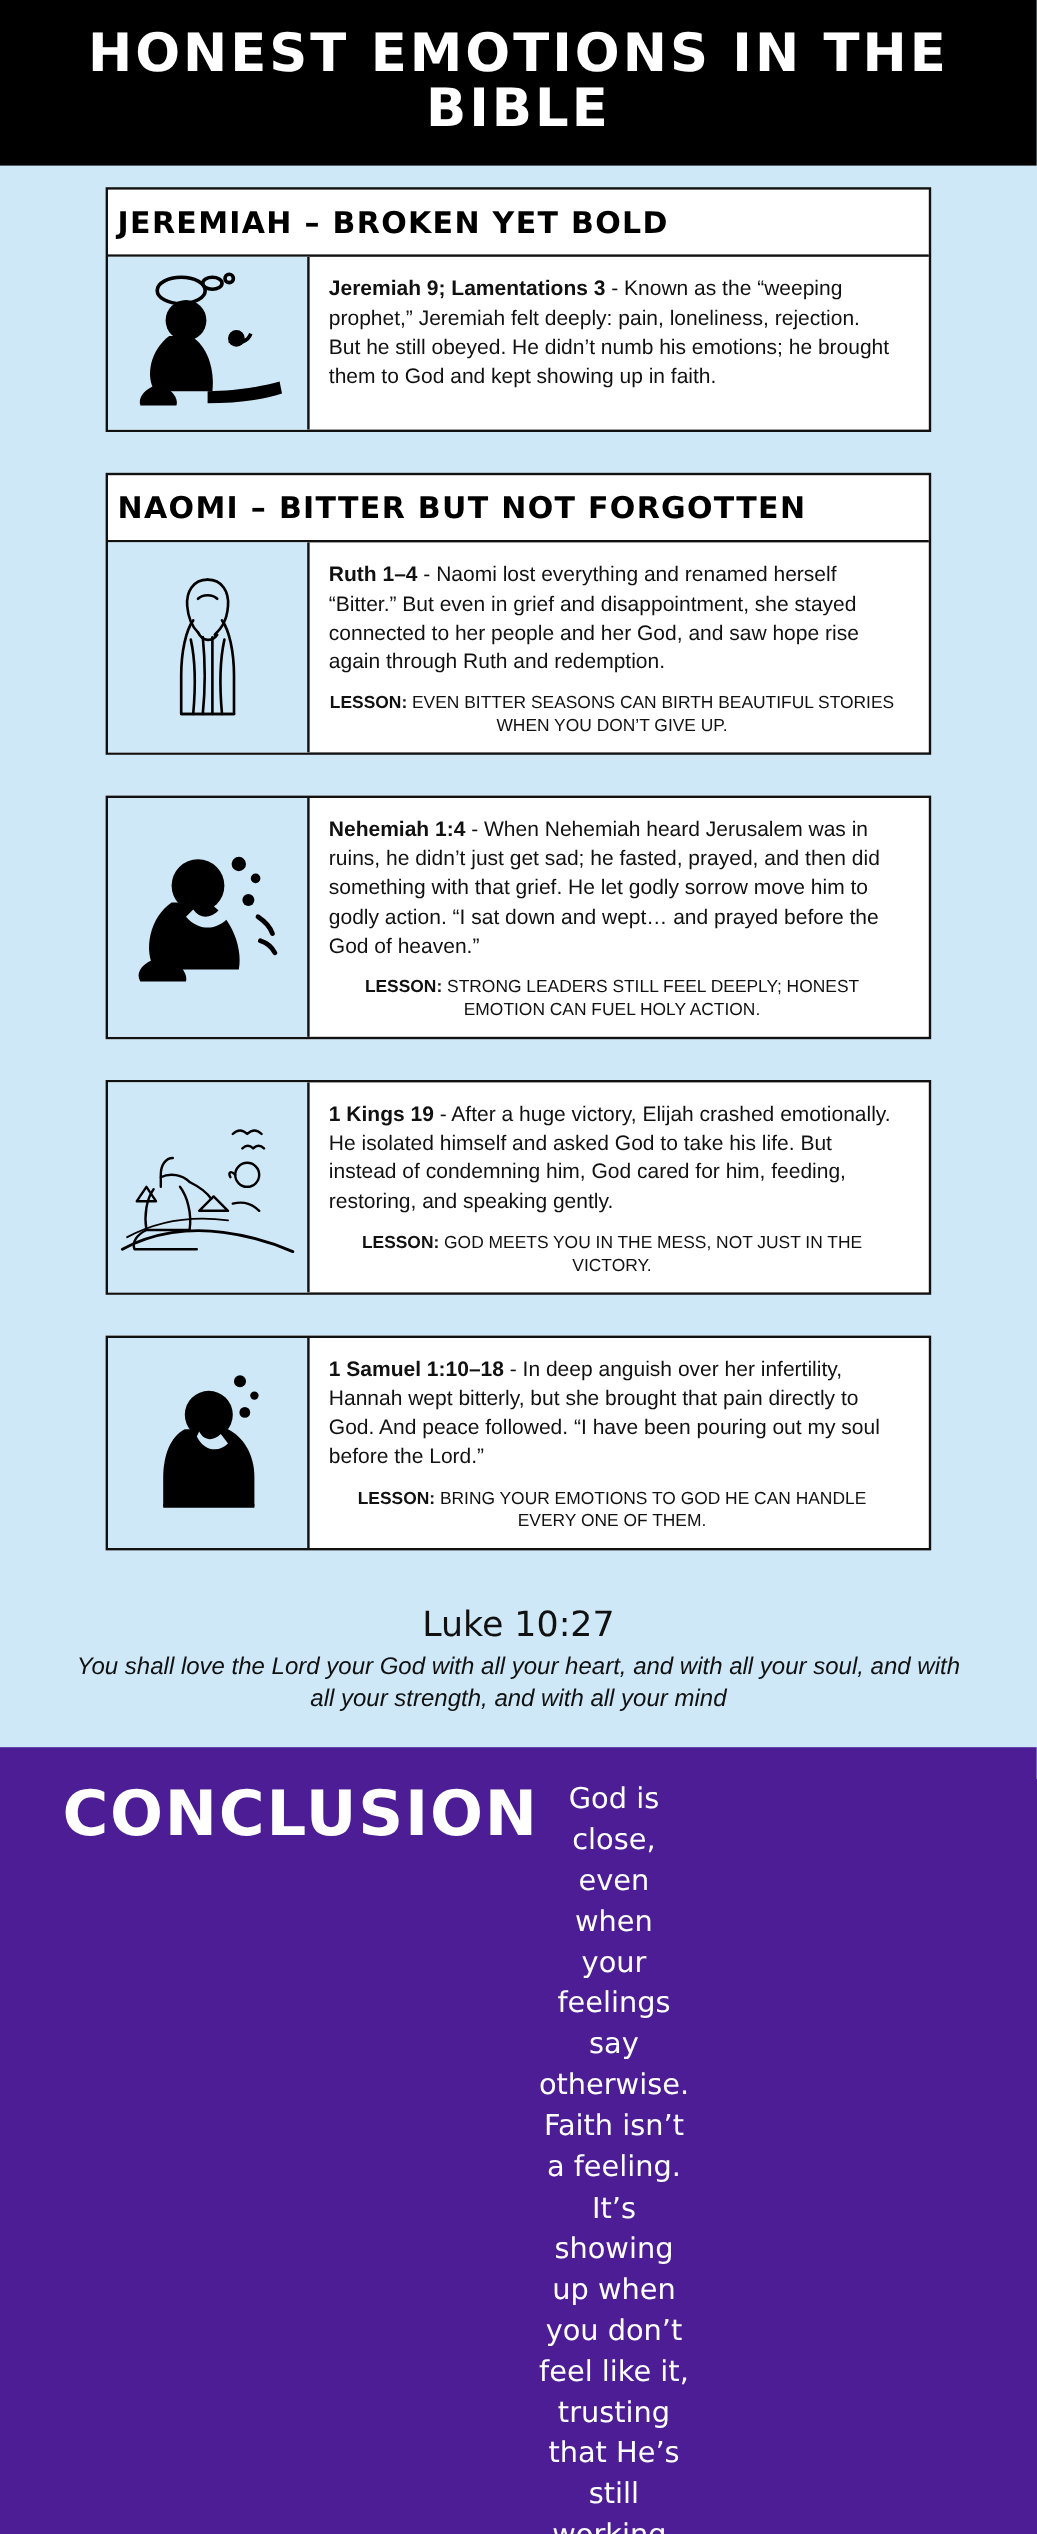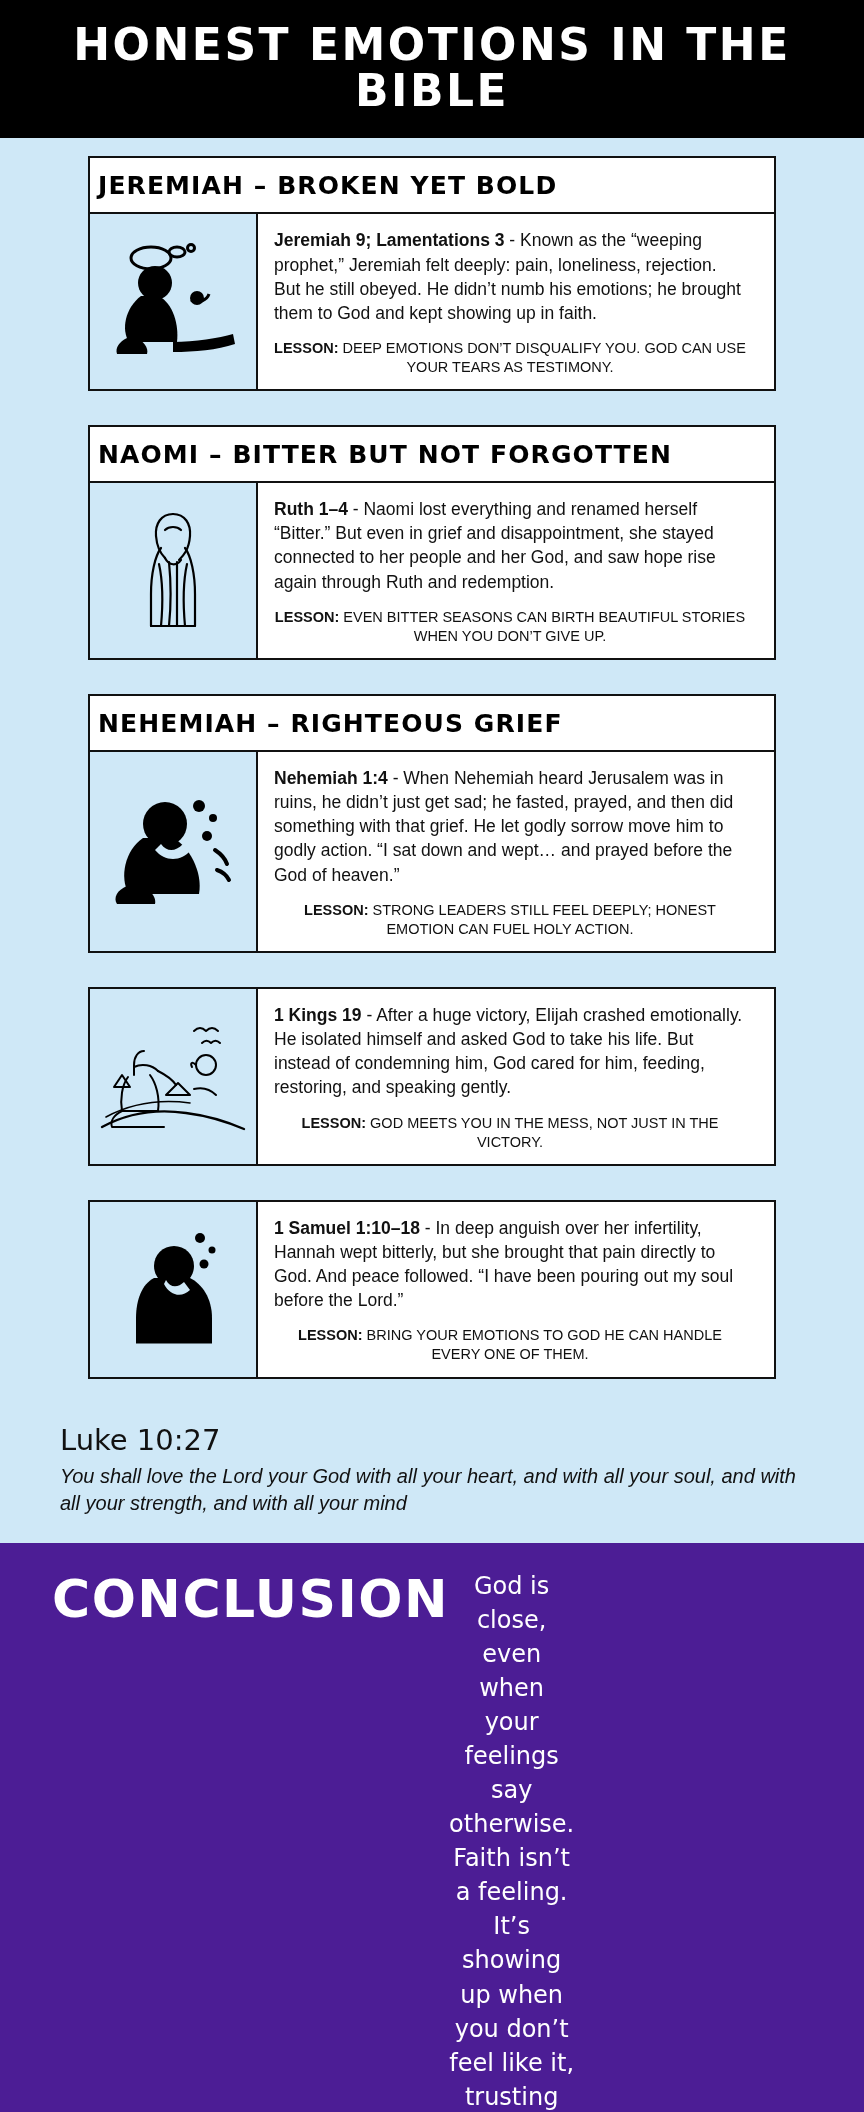--- a/index.html
+++ b/index.html
@@ -94,21 +94,21 @@
     color: #111111;
     text-align: center;
     margin: 0;
   }
   .card-lesson .lbl {
     font-weight: bold;
   }
 
   
   .verse {
-    text-align: left;
+    text-align: center;
     padding: 10px 60px 26px 60px;
     box-sizing: border-box;
   }
   .verse-ref {
     font-size: 29px;
     color: #111111;
     margin-bottom: 6px;
     font-family: "DejaVu Sans", sans-serif;
   }
   .verse-text {
@@ -200,21 +200,20 @@
               <path d="M38 58 C22 70 18 92 26 104 L74 104 C76 86 70 66 56 58 Z"></path>
               <path d="M70 104 C92 104 116 100 130 96 L132 106 C114 112 92 114 70 114 Z"></path>
               <path d="M24 100 C16 104 12 110 14 116 L44 116 C46 110 40 102 32 100 Z"></path>
               <circle cx="94" cy="60" r="7"></circle>
               <path d="M88 62 C96 66 104 62 106 56" stroke="#000" stroke-width="3" fill="none"></path>
             </g>
           </svg>
         </div>
         <div class="card-text">
           <p class="card-desc"><b>Jeremiah 9; Lamentations 3</b><span> - Known as the “weeping prophet,” Jeremiah felt deeply: pain, loneliness, rejection. But he still obeyed. He didn’t numb his emotions; he brought them to God and kept showing up in faith.</span></p>
-          <p class="card-lesson"><span class="lbl">LESSON:</span><span> DEEP EMOTIONS DON’T DISQUALIFY YOU. GOD CAN USE YOUR TEARS AS TESTIMONY.</span></p>
         </div>
       </div>
     </div>
 
     <div class="card">
       <div class="card-title">NAOMI – BITTER BUT NOT FORGOTTEN</div>
       <div class="card-body">
         <div class="card-icon">
           <svg width="96" height="126" viewBox="0 0 96 126" aria-hidden="true">
             <g fill="none" stroke="#000000" stroke-width="2.2" stroke-linecap="round" stroke-linejoin="round">
@@ -232,21 +231,20 @@
           </svg>
         </div>
         <div class="card-text">
           <p class="card-desc"><b>Ruth 1–4</b><span> - Naomi lost everything and renamed herself “Bitter.” But even in grief and disappointment, she stayed connected to her people and her God, and saw hope rise again through Ruth and redemption.</span></p>
           <p class="card-lesson"><span class="lbl">LESSON:</span><span> EVEN BITTER SEASONS CAN BIRTH BEAUTIFUL STORIES WHEN YOU DON’T GIVE UP.</span></p>
         </div>
       </div>
     </div>
 
     <div class="card">
-      <div class="card-title">NEHEMIAH – RIGHTEOUS GRIEF</div>
       <div class="card-body">
         <div class="card-icon">
           <svg width="140" height="126" viewBox="0 0 140 126" aria-hidden="true">
             <g fill="#000000">
               <circle cx="62" cy="36" r="22"></circle>
               <path d="M40 50 C22 62 16 90 26 106 L96 106 C100 84 86 58 70 50 Z"></path>
               <path d="M52 62 C62 74 78 74 88 62 L80 56 C72 64 64 64 58 56 Z" fill="#cfe8f7"></path>
               <path d="M24 98 C14 102 10 110 14 116 L52 116 C54 108 44 98 34 96 Z"></path>
               <circle cx="96" cy="18" r="6"></circle>
               <circle cx="110" cy="30" r="4"></circle>

